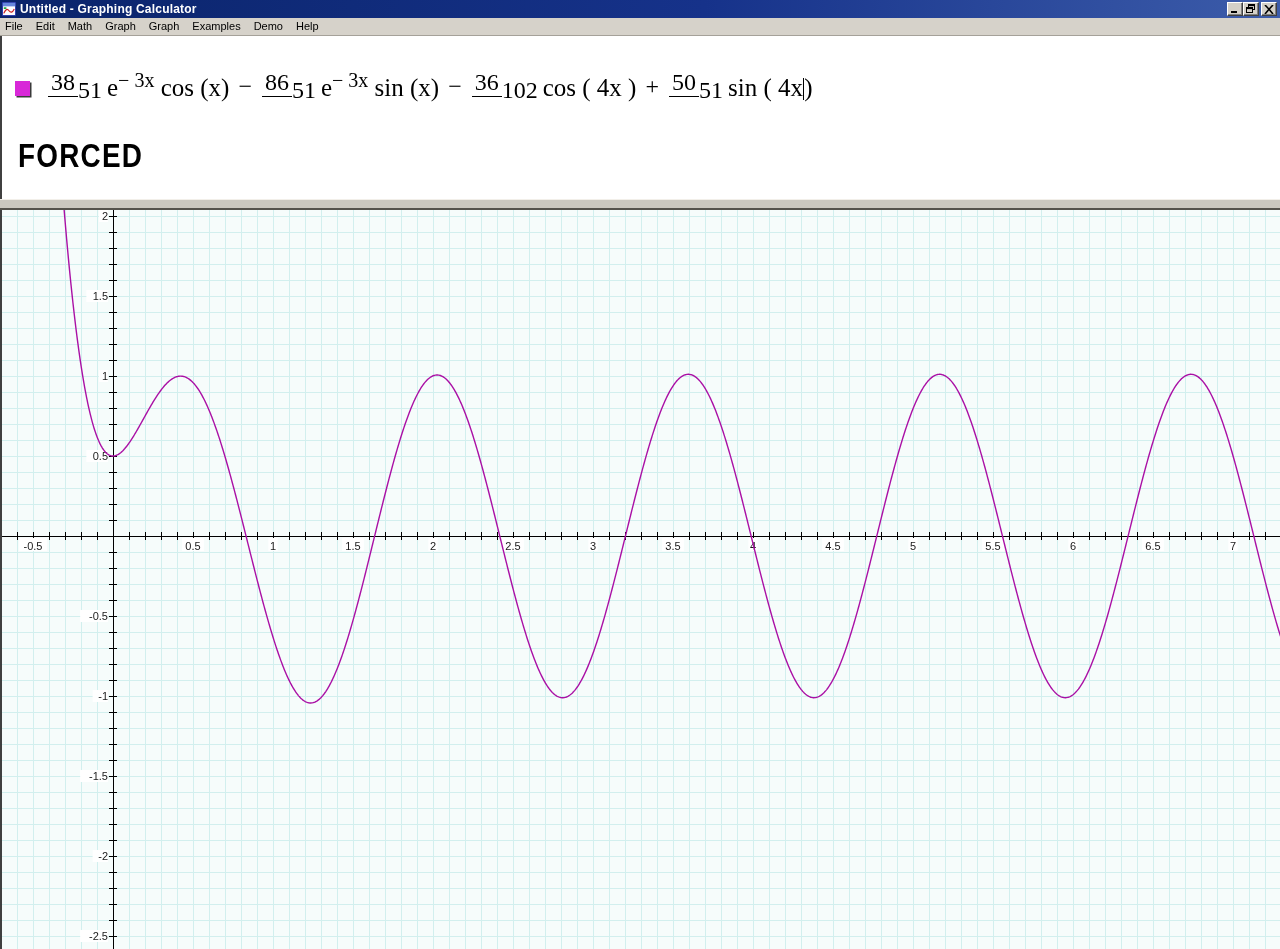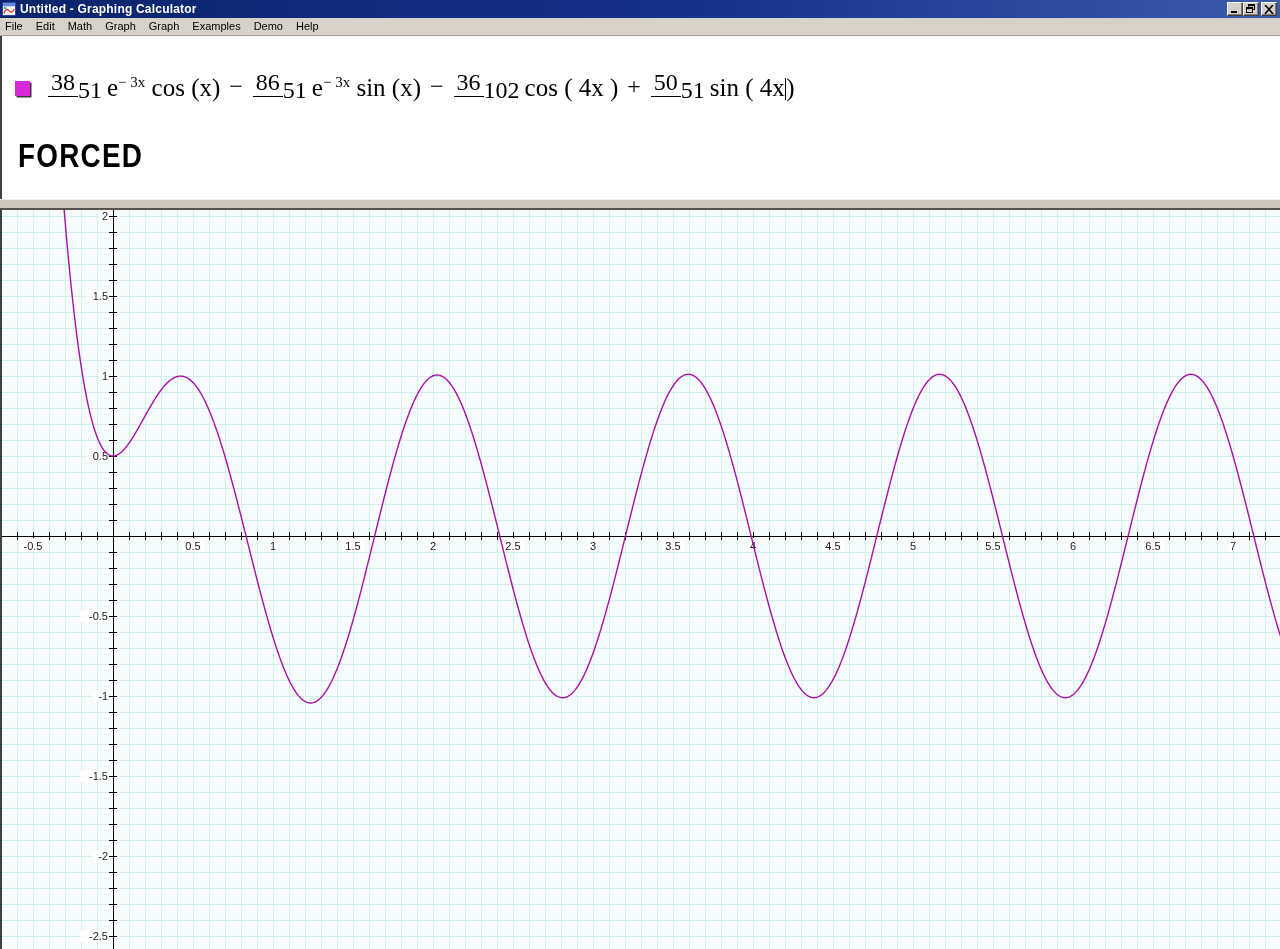--- a/index.html
+++ b/index.html
@@ -34,21 +34,21 @@
   .swatch { position:absolute; left:13px; top:45px; width:15px; height:15px;
     box-shadow:1.5px 1.5px 0 #3a3a3a; }
   .formula { position:absolute; left:45px; top:22px; height:52px;
     display:flex; align-items:center;
     font-family:"Liberation Serif", serif; font-size:25px; color:#000; }
   .frac { display:inline-flex; flex-direction:row; align-items:center;
     font-size:24px; line-height:0.98; margin:0 5px 0 1px; }
   .frac .num { border-bottom:1.6px solid #000; padding:0 3px 2px 3px; }
   .frac .den { padding-top:14px; }
   .mrow { position:relative; top:4px; white-space:pre; }
-  .sup { font-size:15px; position:relative; top:-9px; }
+  .sup { font-size:20px; position:relative; top:-9px; }
   .op { margin:0 9px; position:relative; top:2px; font-size:24px; }
   .caret { display:inline-block; width:1.4px; height:22px; background:#000;
     vertical-align:-4px; }
   .forced { position:absolute; left:16px; top:100px; font-size:34px; font-weight:700;
     color:#000; letter-spacing:1.5px; transform:scaleX(0.82); transform-origin:left center; }
 
   
   .splitter { position:absolute; left:0; top:199px; width:1280px; height:11px;
     background:#cbc7bf; border-top:1px solid #f2efe9; border-bottom:2px solid #55524c; }
 

